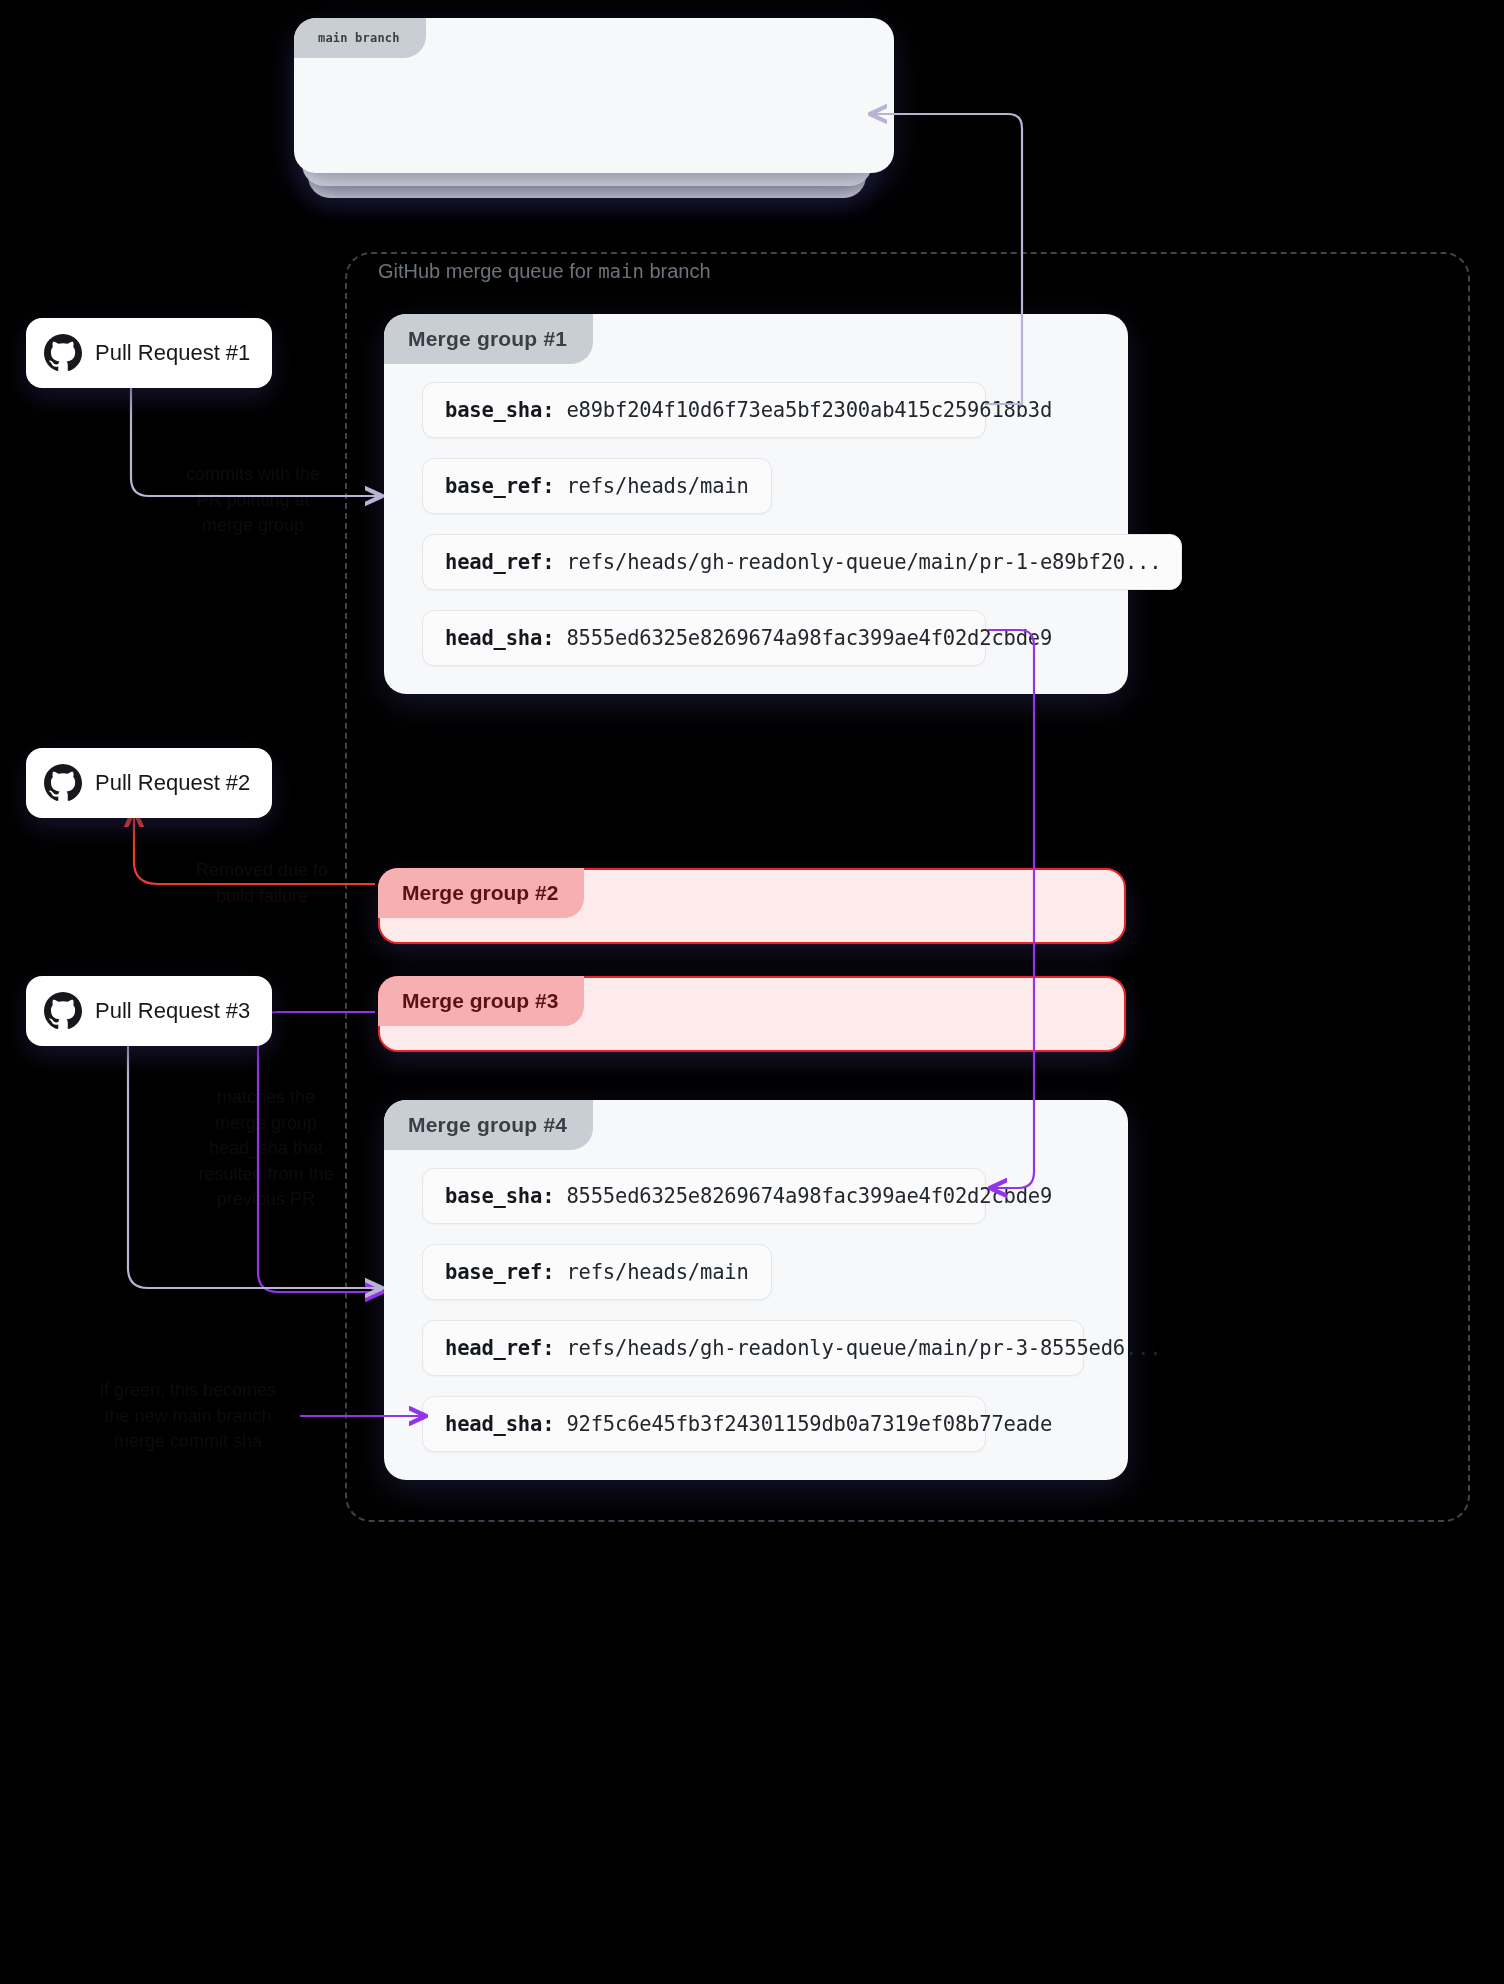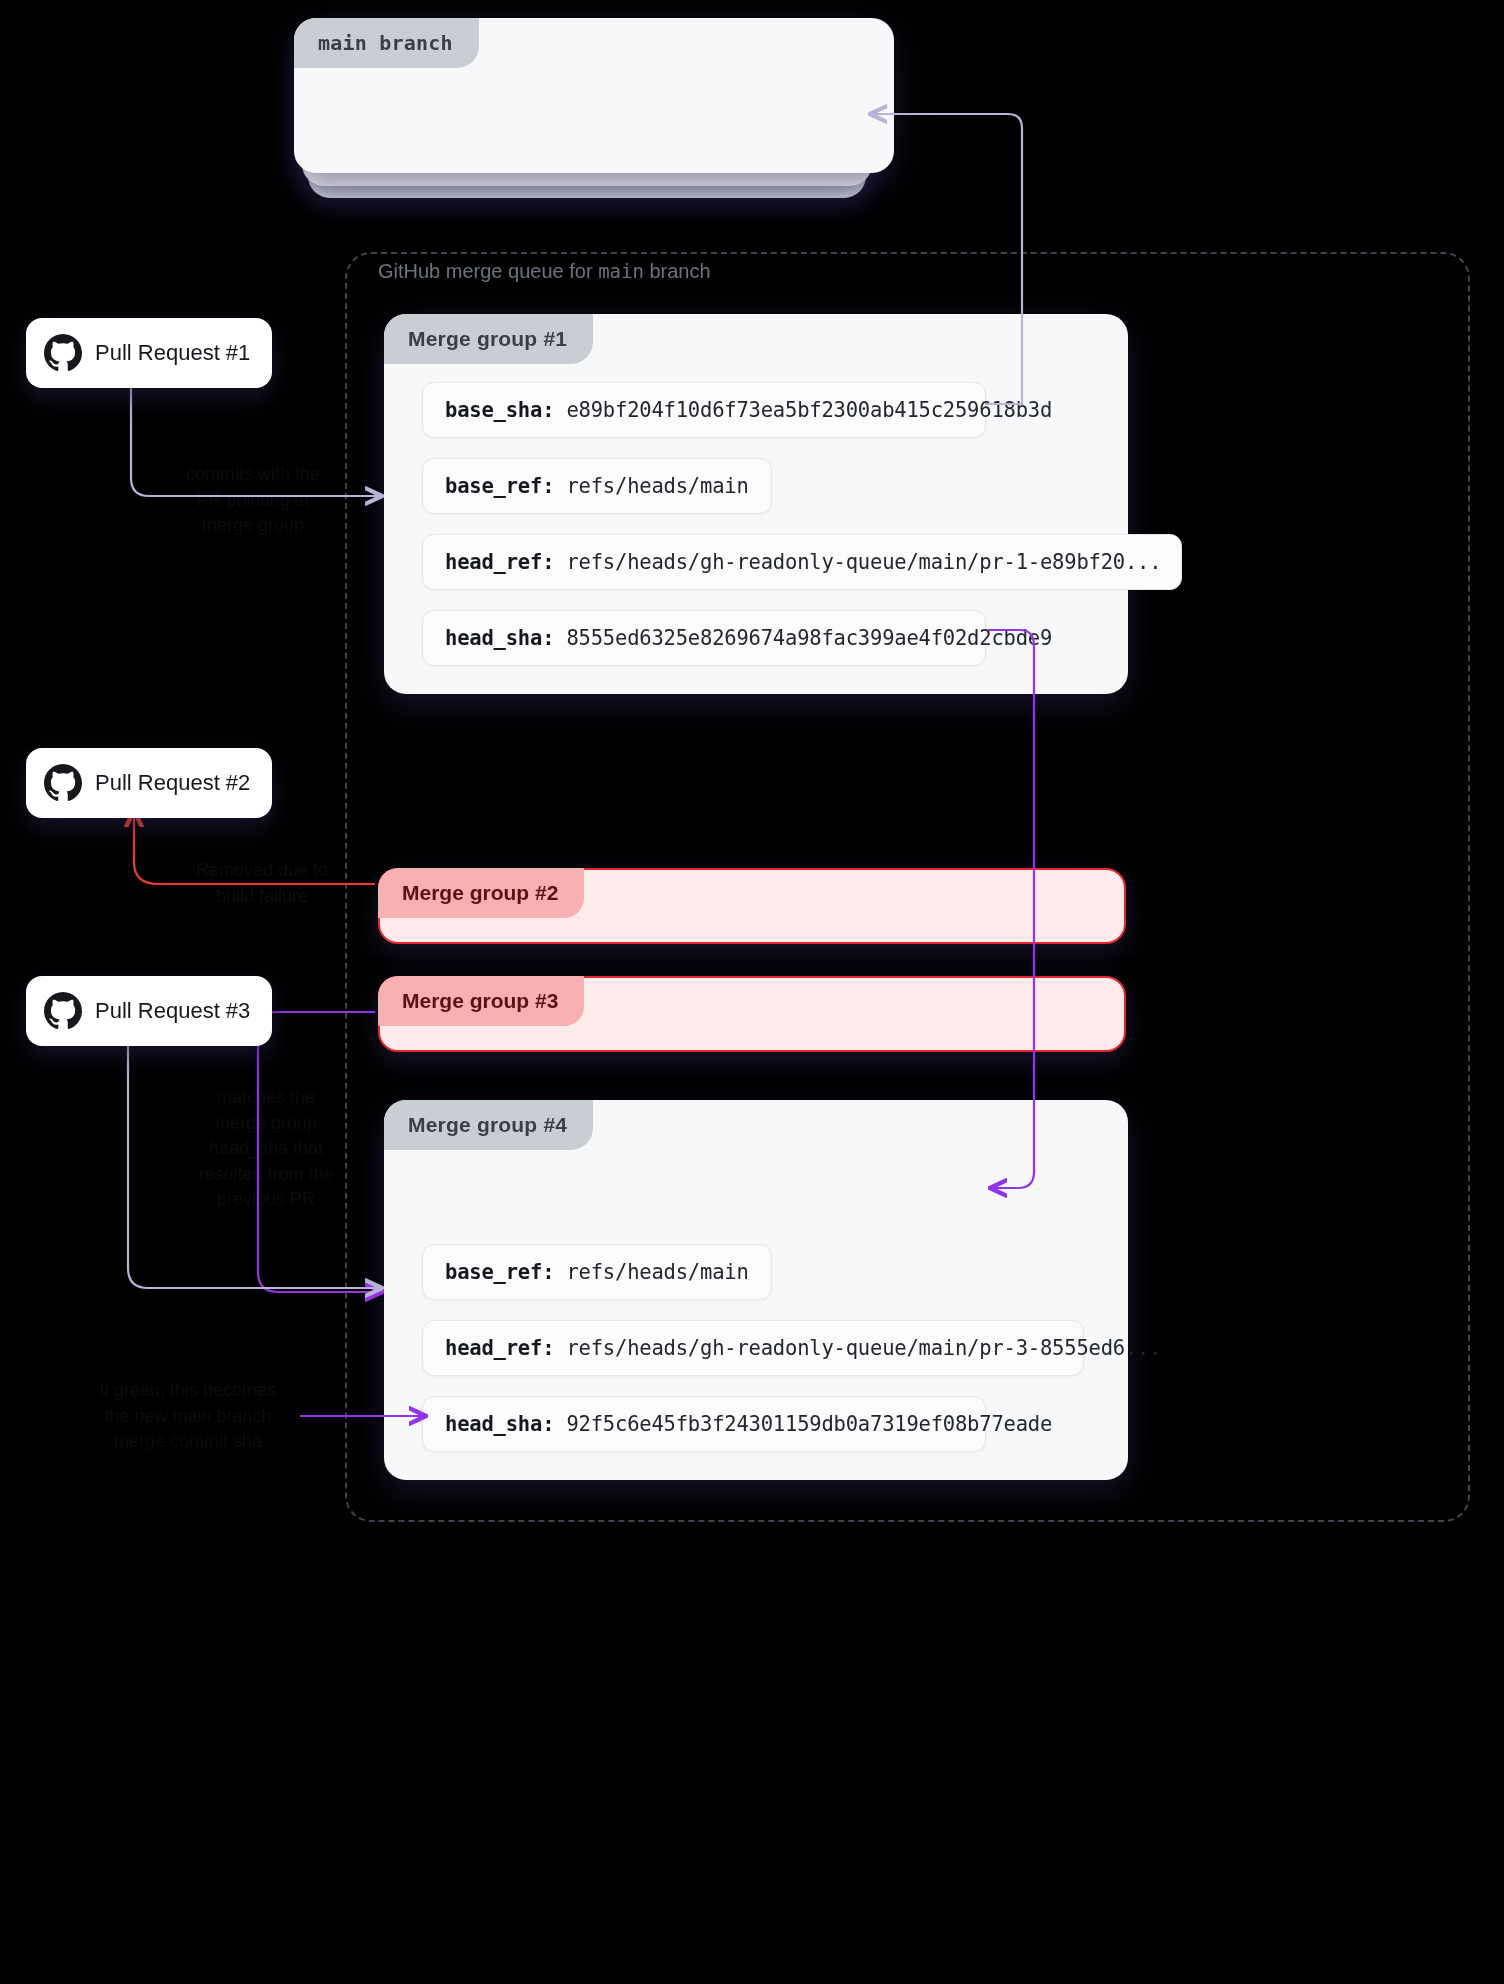--- a/index.html
+++ b/index.html
@@ -46,21 +46,21 @@
     color: #3a3f46;
     font-size: 21px;
     font-weight: 700;
     padding: 13px 26px 13px 24px;
     border-radius: 22px 0 22px 0;
     letter-spacing: 0.2px;
     white-space: nowrap;
   }
   .tab.mono {
     font-family: "DejaVu Sans Mono", monospace;
-    font-size: 20px;
+    font-size: 12px;
   }
 
   .field {
     position: absolute;
     background: #fbfbfc;
     border: 1px solid #e4e6ea;
     border-radius: 12px;
     padding: 15px 22px;
     font-family: "DejaVu Sans Mono", monospace;
     font-size: 20.5px;
@@ -218,20 +218,24 @@
     <div class="tab-red">Merge group #2</div>
   </div>
 
   <div class="card-red" style="left:378px; top:976px; width:748px; height:76px;">
     <div class="tab-red">Merge group #3</div>
   </div>
 
   <div class="card" style="left:384px; top:1100px; width:744px; height:380px;padding-left:46px;">
     <div class="tab">Merge group #4</div>
 
+    <div class="field" style="left:38px; top:68px; width:564px;">
+      <span class="k">base_sha:</span>
+      <span class="v">8555ed6325e8269674a98fac399ae4f02d2cbde9</span>
+    </div>
 
     <div class="field" style="left:38px; top:144px;">
       <span class="k">base_ref:</span>
       <span class="v">refs/heads/main</span>
     </div>
 
     <div class="field" style="left:38px; top:220px; width:662px;">
       <span class="k">head_ref:</span>
       <span class="v">refs/heads/gh-readonly-queue/main/pr-3-8555ed6...</span>
     </div>

